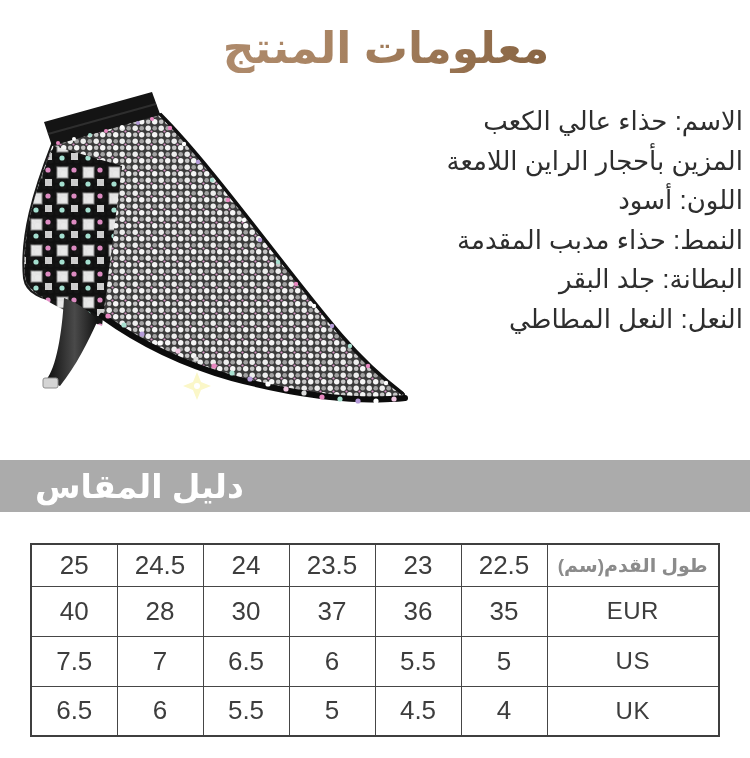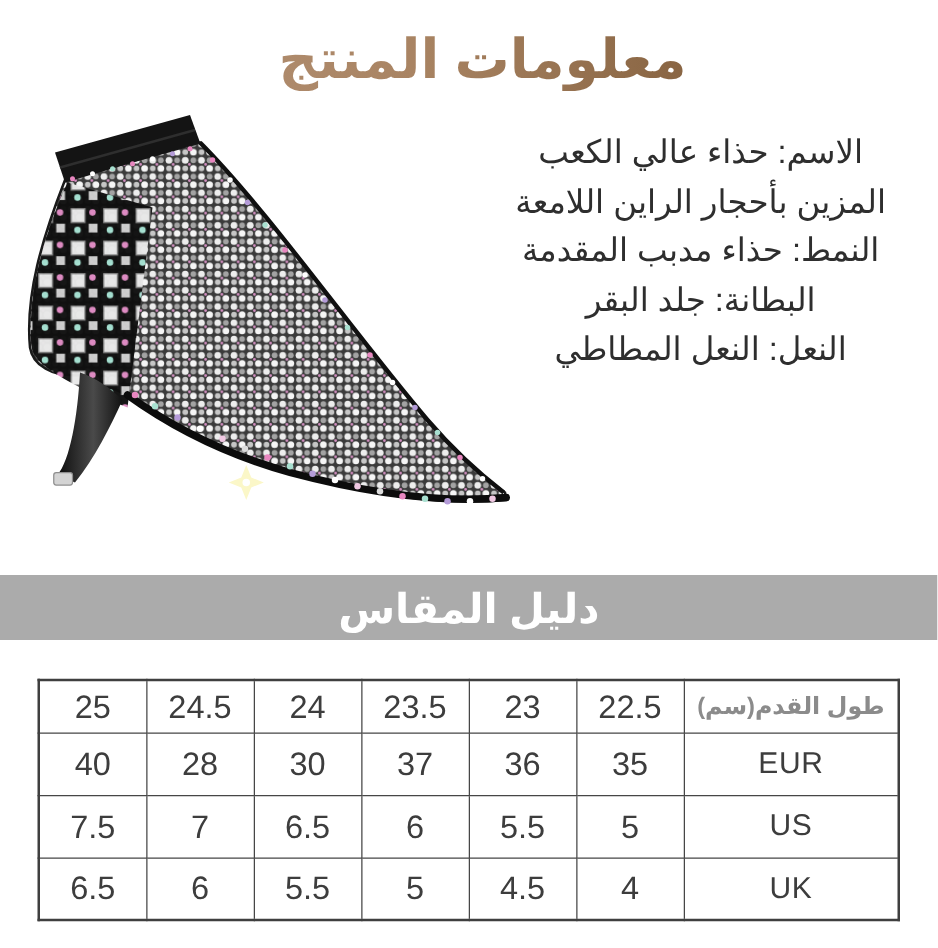--- a/index.html
+++ b/index.html
@@ -17,28 +17,28 @@
     position:absolute;top:22px;left:0;width:732px;text-align:center;
     direction:rtl;font-size:44px;font-weight:bold;letter-spacing:1px;
     background:linear-gradient(90deg,var(--title-from) 0%,#a98463 45%,var(--title-to) 100%);
     -webkit-background-clip:text;background-clip:text;color:transparent;padding-left:40px;
   }
 
   
   .shoe-wrap{position:absolute;left:2px;top:86px;width:425px;height:352px;}
   .desc{
     position:absolute;top:102px;right:7px;width:365px;
-    direction:rtl;text-align:center;color:var(--body-text);
+    direction:rtl;text-align:right;color:var(--body-text);
     font-size:26px;line-height:39.5px;font-weight:400;
   }
 
   
   .band{
     position:absolute;top:460px;left:0;width:750px;height:52px;
-    background:var(--band-bg);display:flex;align-items:center;justify-content:center;
+    background:var(--band-bg);display:flex;align-items:center;justify-content:flex-start;padding-left:35px;
   }
   .band-title{
     direction:rtl;color:var(--band-text);font-size:33px;font-weight:bold;letter-spacing:1px;
   }
 
   
   .size-table{
     position:absolute;top:543px;left:30px;border-collapse:collapse;
     border:2.5px solid #3f3f3f;table-layout:fixed;
   }
@@ -157,20 +157,21 @@
       <g>
         <path d="M195,286 L199,296 L209,300 L199,304 L195,314 L191,304 L181,300 L191,296 Z" fill="#fbf7c8"></path>
         <circle cx="195" cy="300" r="3" fill="#ffffff"></circle>
       </g>
     </svg>
   </div>
 
   <div class="desc">
     <div>الاسم: حذاء عالي الكعب</div>
     <div>المزين بأحجار الراين اللامعة</div>
+    <div>اللون: أسود</div>
     <div>النمط: حذاء مدبب المقدمة</div>
     <div>البطانة: جلد البقر</div>
     <div>النعل: النعل المطاطي</div>
   </div>
 
   <div class="band">
     <h2 class="band-title">دليل المقاس</h2>
   </div>
 
   <table class="size-table">

